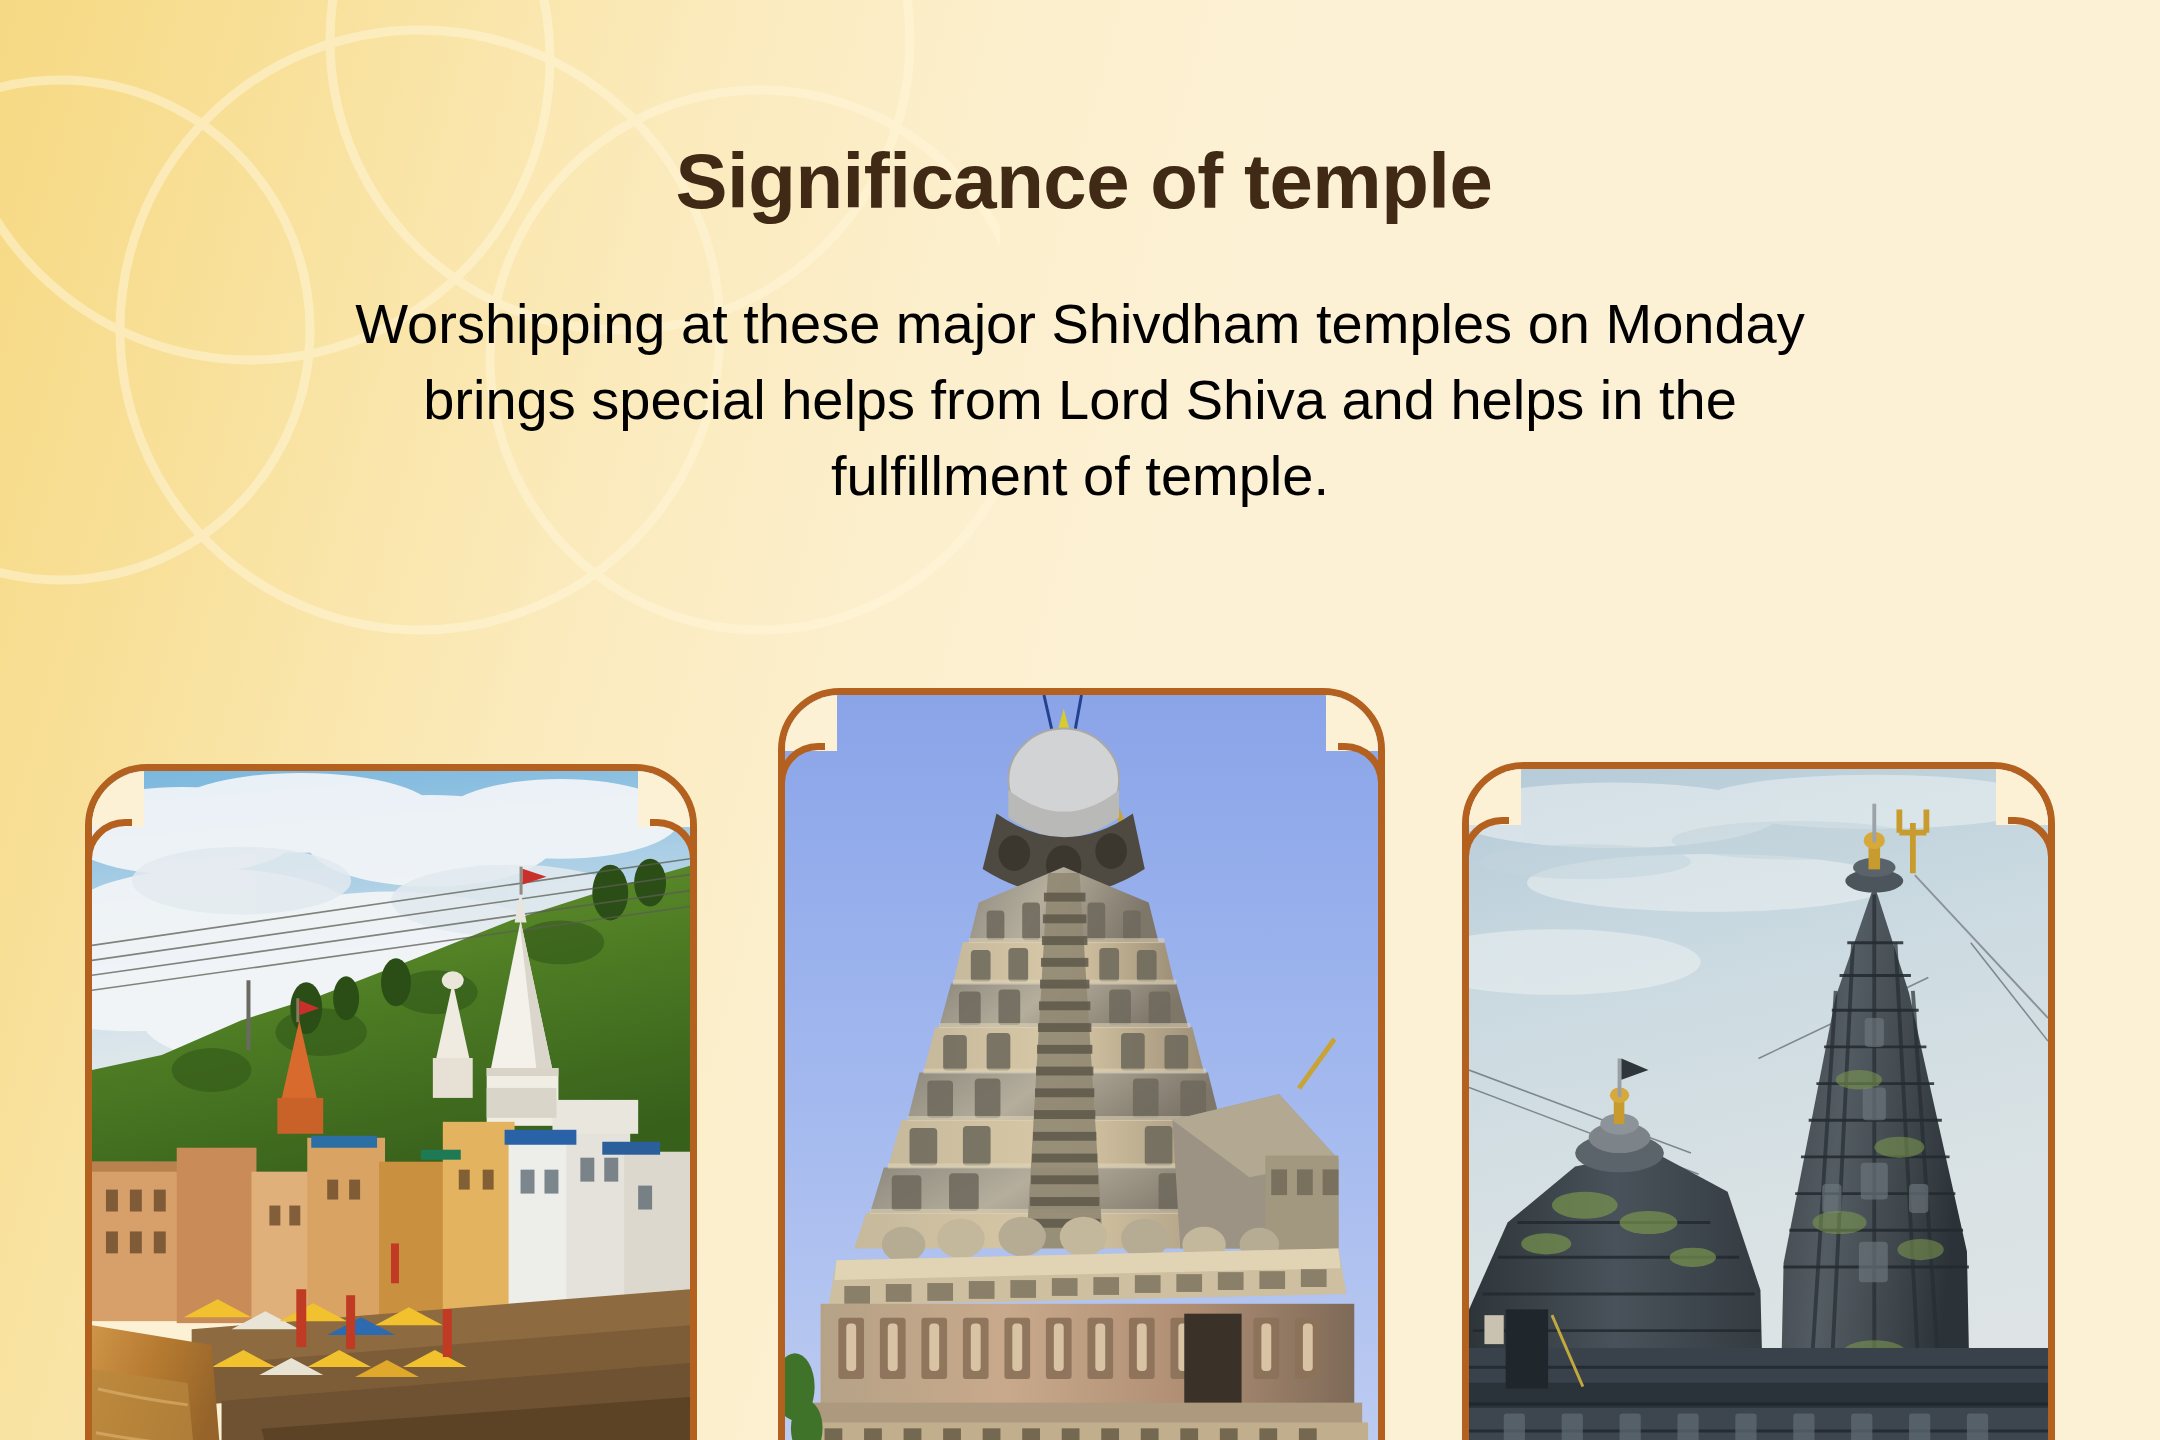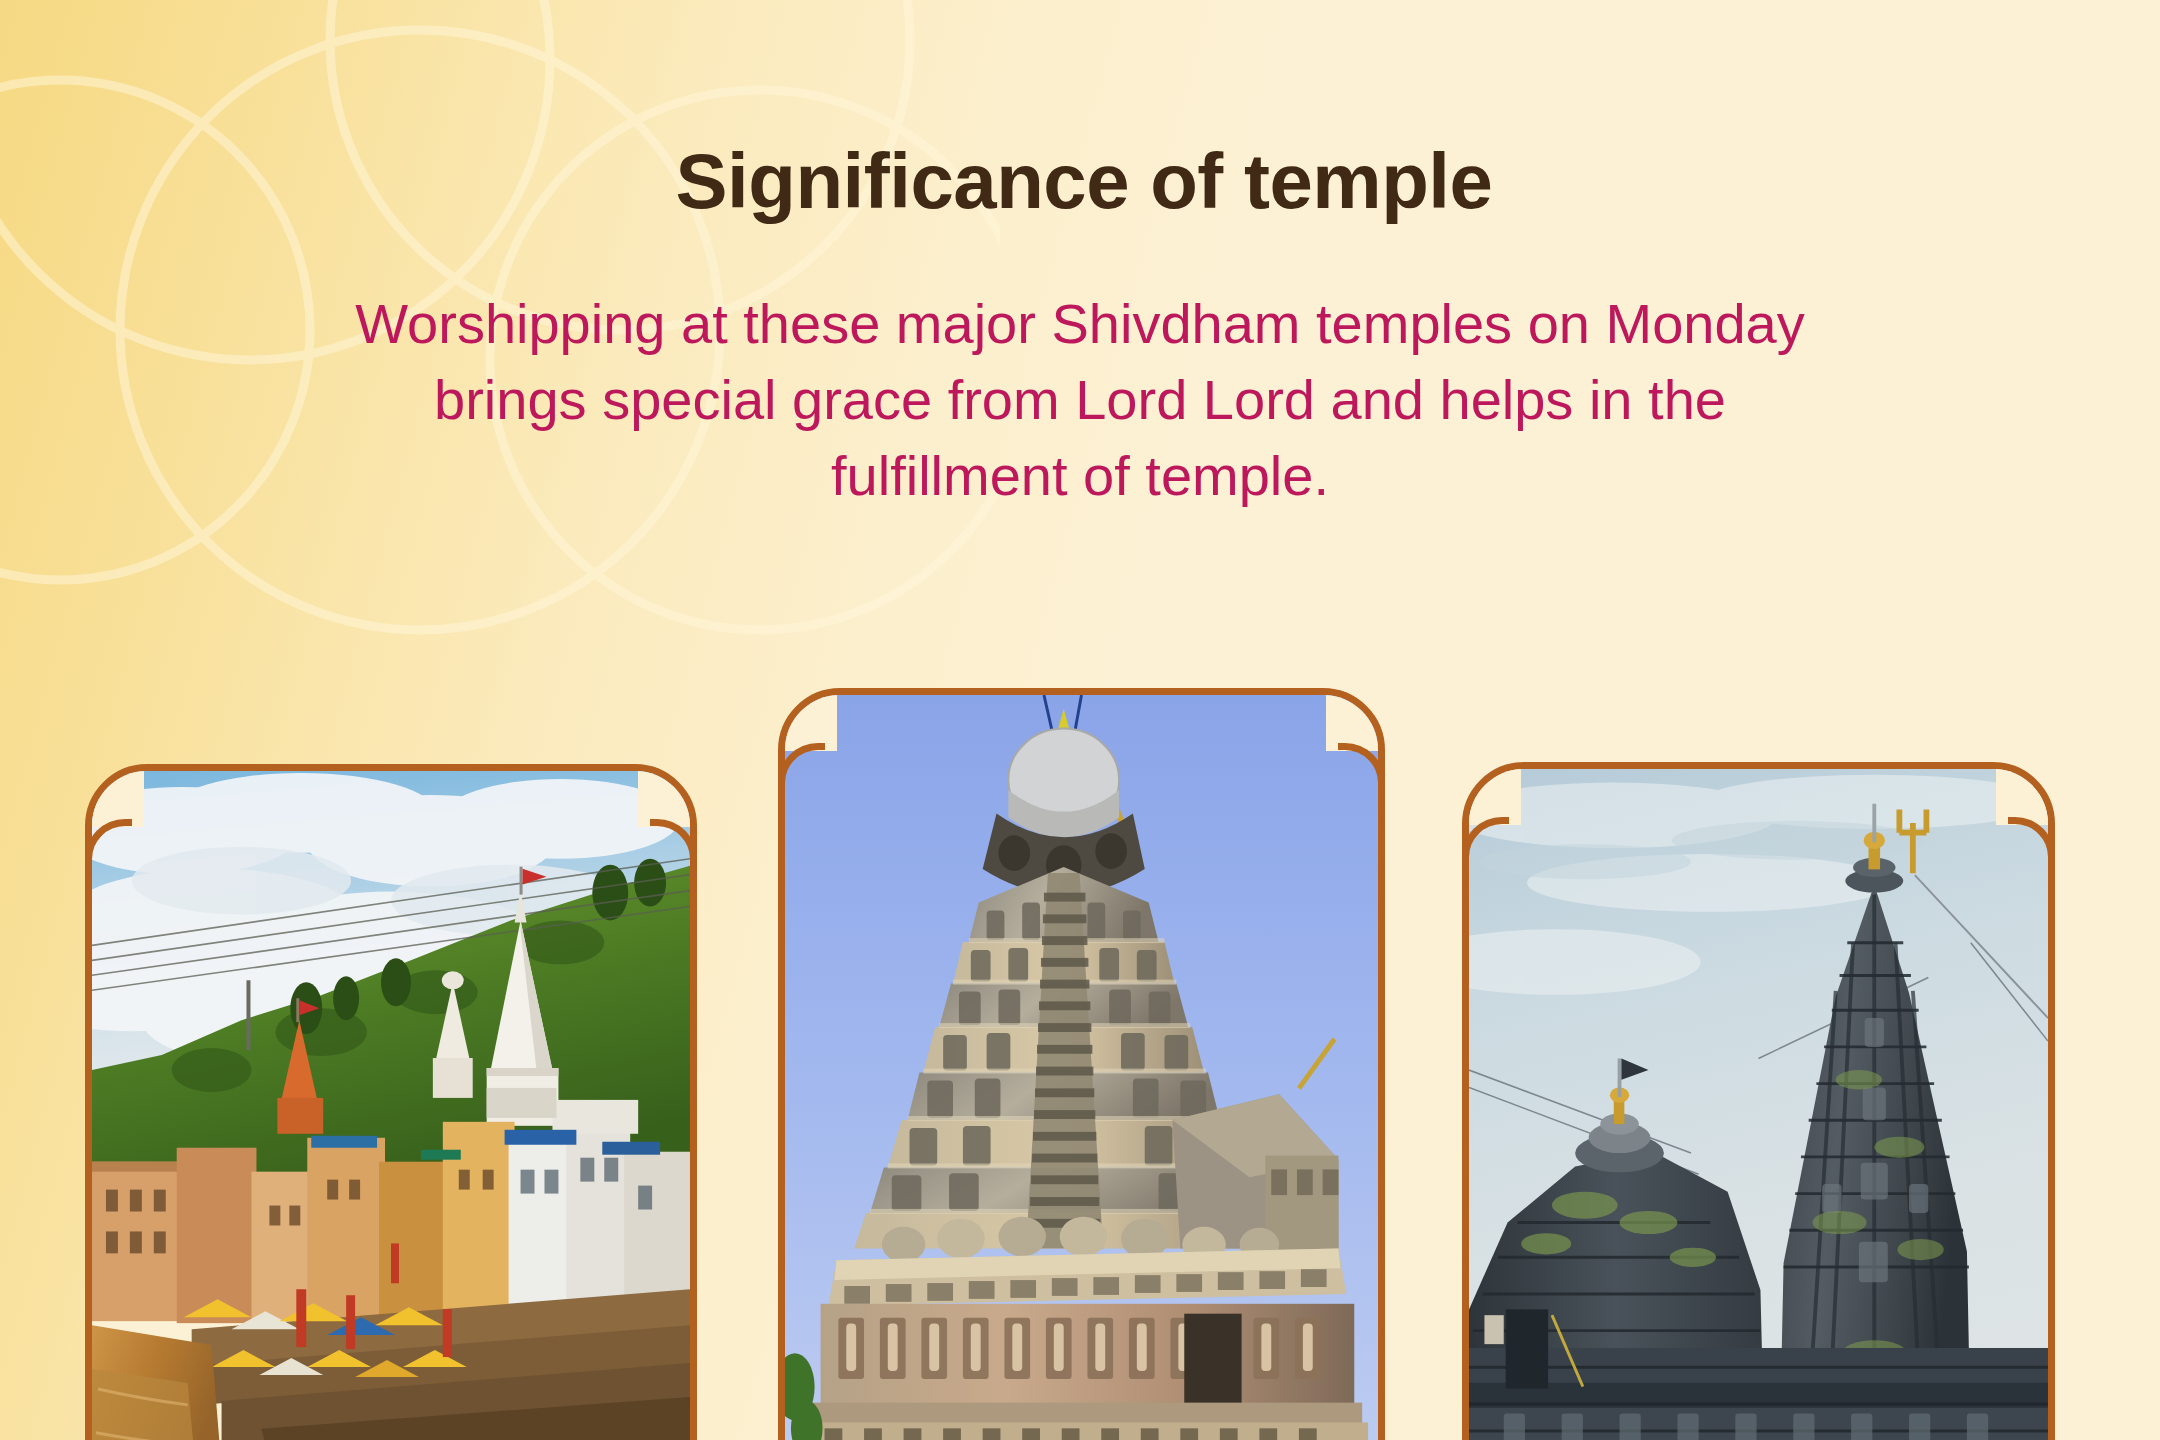--- a/index.html
+++ b/index.html
@@ -63,21 +63,21 @@
 
   #page-subtitle {
     position: absolute;
     top: 286px;
     left: 0;
     width: 2160px;
     text-align: center;
     font-size: 56px;
     font-weight: 400;
     line-height: 1.36;
-    color: #be185d;
+    color: #000000;
   }
   #page-subtitle .ln { display: block; }
 
   
   .temple-card {
     position: absolute;
     z-index: 4;
     border: 7px solid #B4601E;
     background: #FDF1D5;
     overflow: hidden;
@@ -148,21 +148,21 @@
     <circle cx="760" cy="360" r="270"></circle>
   </g>
 </svg>
 
 <div id="content">
 
   <div id="page-title">Significance of temple</div>
 
   <div id="page-subtitle">
     <span class="ln">Worshipping at these major Shivdham temples on Monday</span>
-    <span class="ln">brings special grace from Lord Lord and helps in the</span>
+    <span class="ln">brings special helps from Lord Shiva and helps in the</span>
     <span class="ln">fulfillment of temple.</span>
   </div>
 
   <div class="temple-card" id="card-left">
     <div class="notch-fill-l"></div>
     <div class="notch-fill-r"></div>
     <div class="card-art" aria-label="Omkareshwar temple town on the Narmada riverbank with white shikhara, colorful hillside houses and market umbrellas along the ghat">
       <svg class="scenery" viewBox="0 0 600 700" preserveAspectRatio="none">
         <defs>
           <linearGradient id="sk1" x1="0" y1="0" x2="0.15" y2="1">

